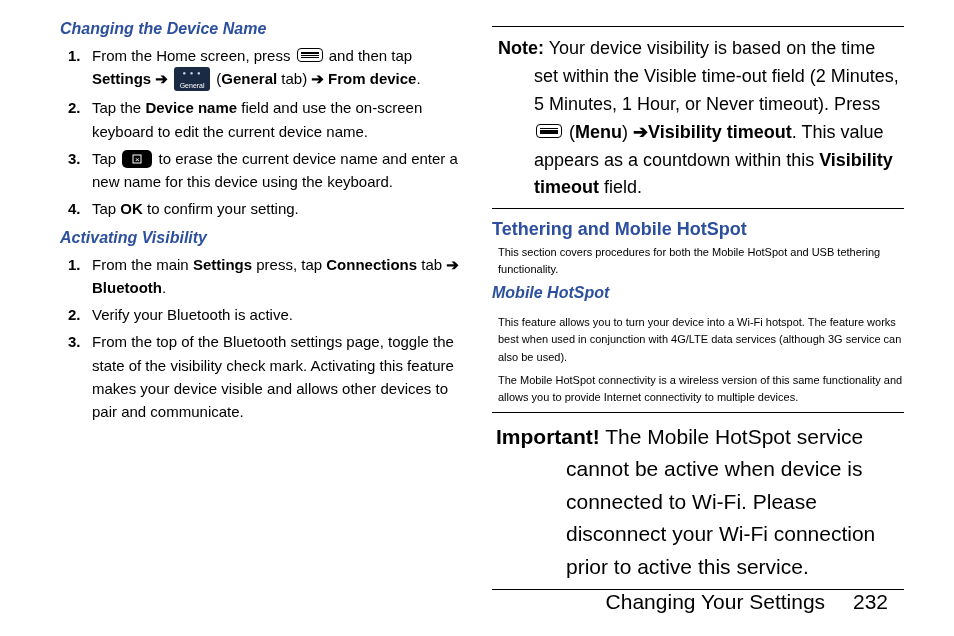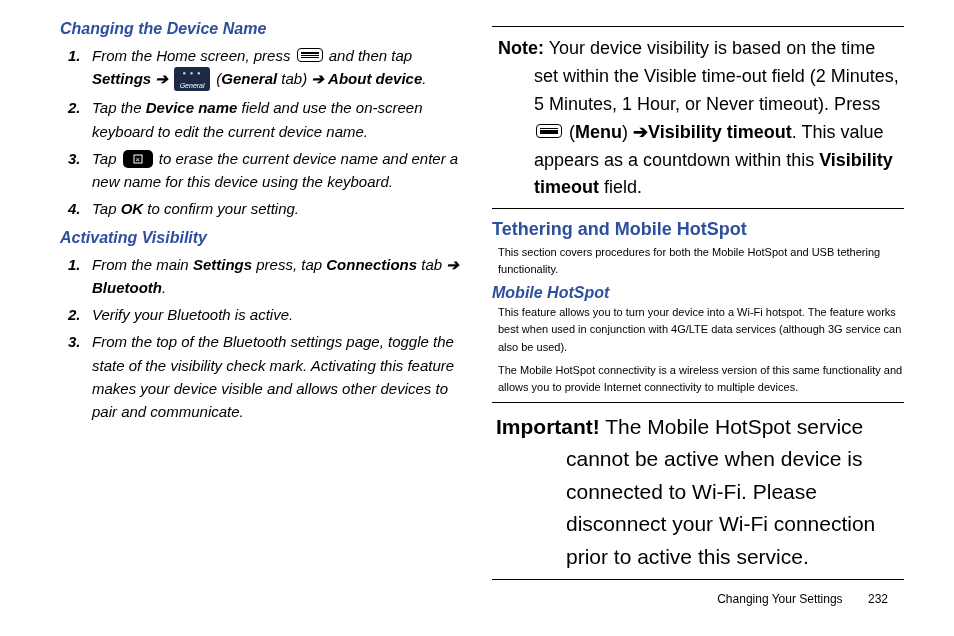--- a/index.html
+++ b/index.html
@@ -38,36 +38,35 @@
       font-size: 18px;
       margin-top: 10px;
       margin-bottom: 4px;
     }
     .h-blue-med {
       color: #2c4f9e;
       font-weight: bold;
       font-style: italic;
       font-size: 16px;
       margin-top: 6px;
-      margin-bottom: 2px;
+      margin-bottom: 12px;
     }
     ol {
       list-style: none;
       counter-reset: step;
       margin-left: 8px;
       margin-bottom: 8px;
     }
     ol > li {
       counter-increment: step;
       position: relative;
       padding-left: 24px;
       font-size: 15px;
       line-height: 1.55;
       margin-bottom: 4px;
-      font-style: italic;
     }
     ol > li::before {
       content: counter(step) ".";
       position: absolute;
       left: 0;
       font-weight: bold;
     }
     .para-indent {
       font-size: 11px;
       line-height: 1.55;
@@ -177,23 +176,23 @@
       text-align: center;
       color: #fff;
     }
     .rule {
       border: none;
       border-top: 1px solid #000;
       margin: 6px 0 8px 0;
     }
     .footer {
       position: absolute;
-      bottom: 30px;
+      bottom: 22px;
       right: 66px;
-      font-size: 12px;
+      font-size: 21px;
     }
     .footer .pagelabel { margin-right: 22px; }
   </style>
 </head>
 <body>
 
 <div class="columns">
 
   <div class="col">
     <div class="h-blueital">Changing the Device Name</div>
@@ -204,21 +203,21 @@
         <span class="icon-menu"><span class="mid"></span></span>
         <span> and then tap </span>
         <span class="bold">Settings</span>
         <span class="bold arrow-right"></span>
         <span class="icon-general">
           <span class="dots">● ● ●</span>
           <span class="lbl">General</span>
         </span>
         <span> (</span><span class="bold">General</span><span> tab) </span>
         <span class="bold arrow-right"></span>
-        <span class="bold">About device</span><span>.</span>
+        <span class="bold">From device</span><span>.</span>
       </li>
       <li>
         <span>Tap the </span><span class="bold">Device name</span><span> field and use the on-screen keyboard to edit the current device name.</span>
       </li>
       <li>
         <span>Tap </span>
         <span class="icon-backspace"><span class="x">×</span></span>
         <span> to erase the current device name and enter a new name for this device using the keyboard.</span>
       </li>
       <li>

